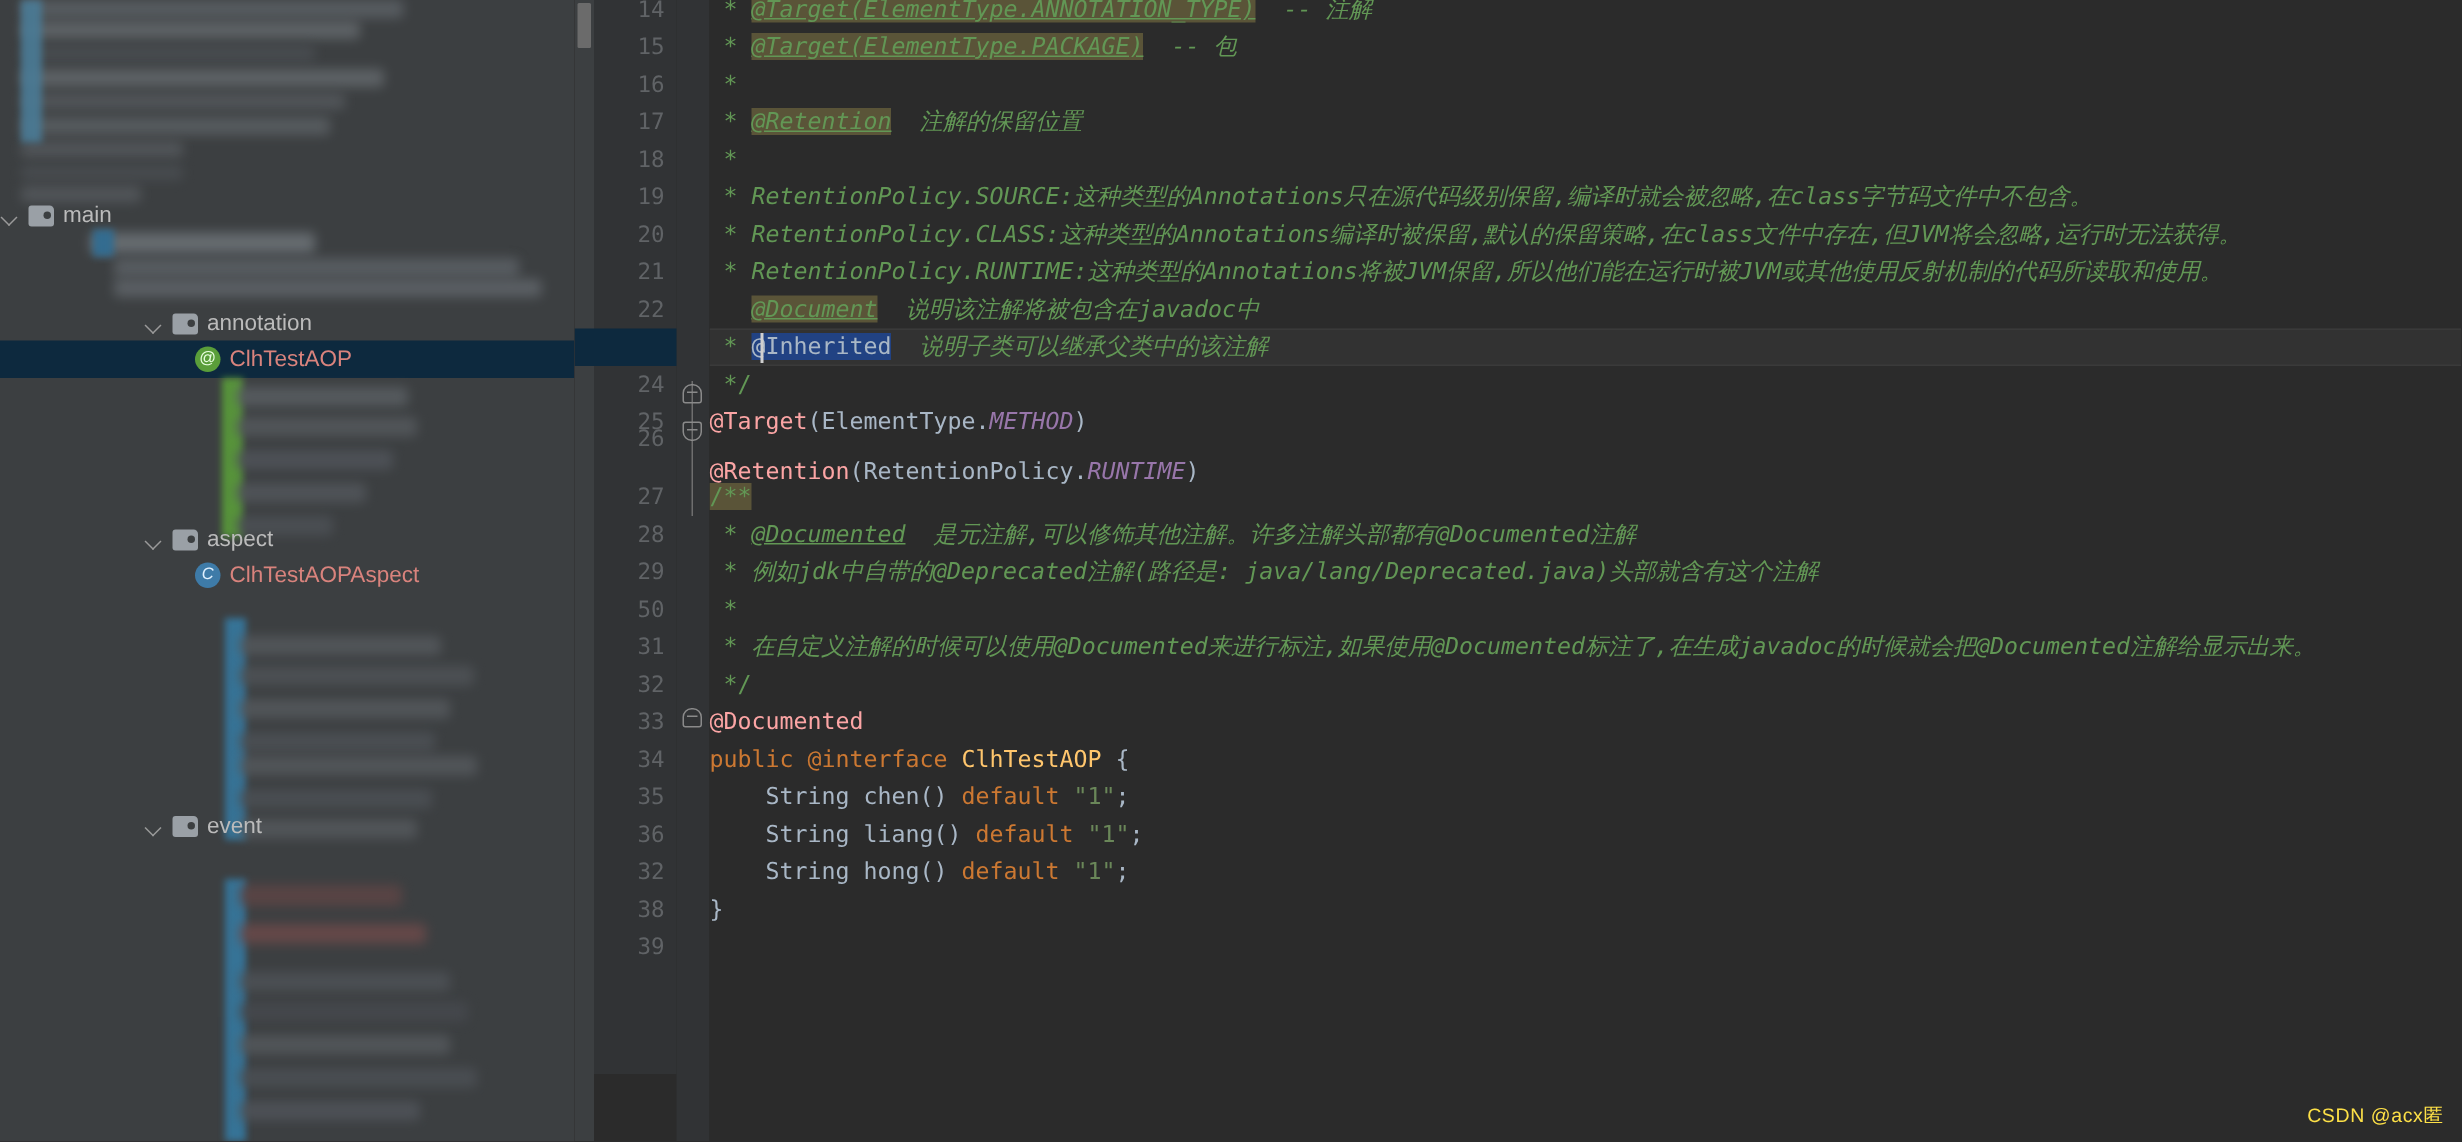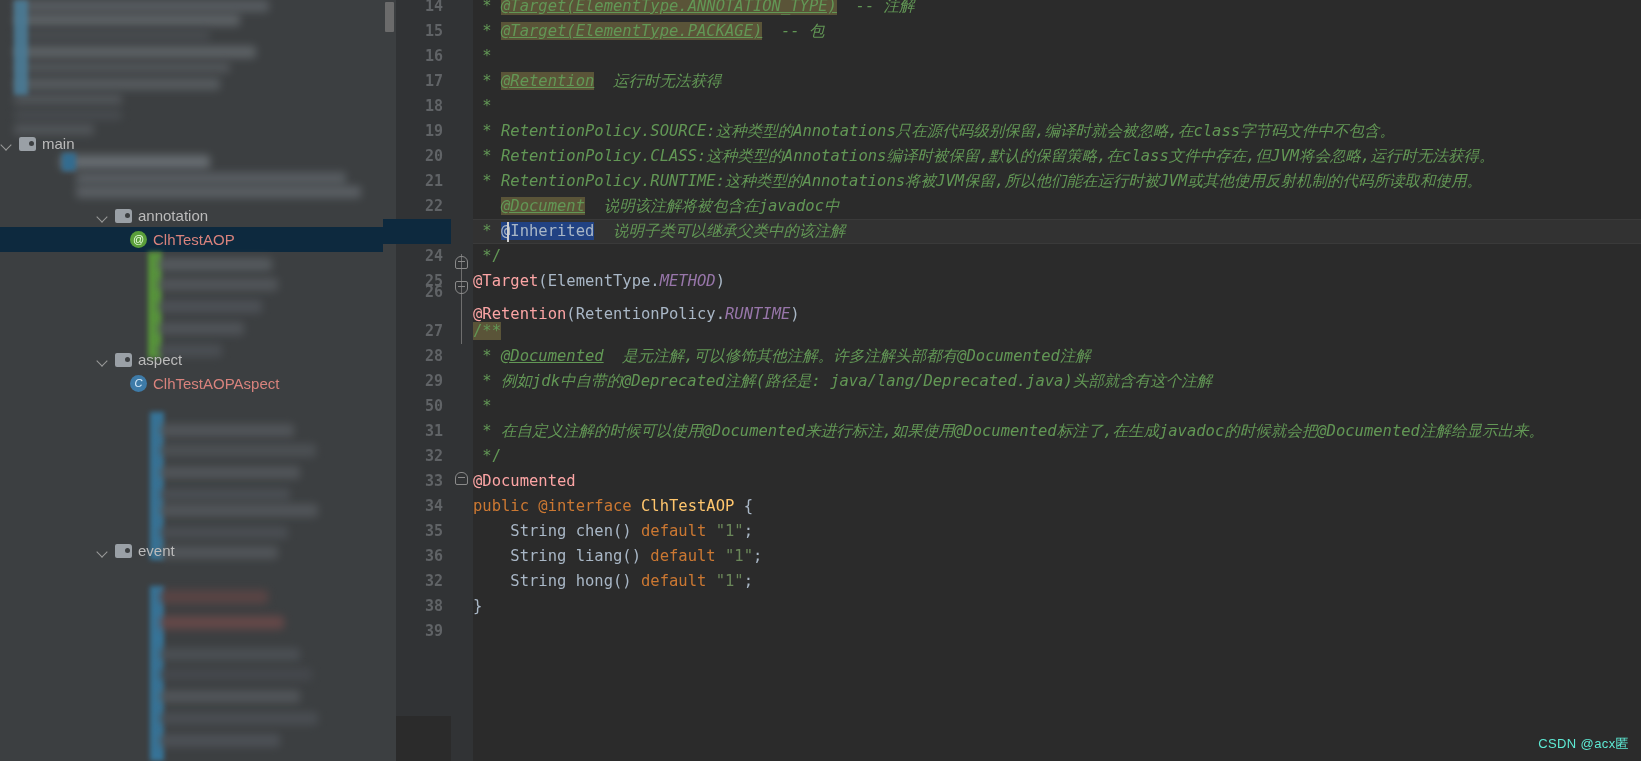--- a/index.html
+++ b/index.html
@@ -128,21 +128,20 @@
     left: 2px; top: 2px;
     width: 9px; height: 30px;
     background: #6b6b6b;
     border-radius: 1px;
   }
   #gutter {
     position: absolute;
     left: 13px; top: 0;
     width: 55px; height: 716px;
     background: #313335;
-    font-weight: bold;
   }
   #gutter-folds {
     position: absolute;
     left: 68px; top: 0;
     width: 22px; height: 761px;
     background: #313335;
   }
   #code {
     position: absolute;
     left: 90px; top: 0;
@@ -227,21 +226,21 @@
     position: absolute;
     width: 2px; height: 20px;
     background: #cfcfcf;
   }
 
   
   #watermark {
     position: absolute;
     right: 12px; bottom: 8px;
     font-size: 13px;
-    color: #5eead4;
+    color: #fde047;
     letter-spacing: .4px;
     font-family: "Liberation Sans", sans-serif;
   }
 </style>
 </head>
 <body>
 
 <div id="app">
 
   <div id="sidebar">
@@ -369,21 +368,21 @@
       <div class="fold end" style="top:472px;">
         <span class="box"></span>
           <span class="minus"></span>
       </div>
     </div>
 
     <div id="code">
         <div class="cl" style="top: -6px;"><span class="t-cmt"> * </span><span class="t-tag">@Target(ElementType.ANNOTATION_TYPE)</span><span class="t-cmt">  -- 注解</span></div>
         <div class="cl" style="top: 19px;"><span class="t-cmt"> * </span><span class="t-tag">@Target(ElementType.PACKAGE)</span><span class="t-cmt">  -- 包</span></div>
         <div class="cl" style="top: 44px;"><span class="t-cmt"> *</span></div>
-        <div class="cl" style="top: 69px;"><span class="t-cmt"> * </span><span class="t-tag">@Retention</span><span class="t-cmt">  运行时无法获得</span></div>
+        <div class="cl" style="top: 69px;"><span class="t-cmt"> * </span><span class="t-tag">@Retention</span><span class="t-cmt">  注解的保留位置</span></div>
         <div class="cl" style="top: 94px;"><span class="t-cmt"> *</span></div>
         <div class="cl" style="top: 119px;"><span class="t-cmt"> * RetentionPolicy.SOURCE:这种类型的Annotations只在源代码级别保留,编译时就会被忽略,在class字节码文件中不包含。</span></div>
         <div class="cl" style="top: 144px;"><span class="t-cmt"> * RetentionPolicy.CLASS:这种类型的Annotations编译时被保留,默认的保留策略,在class文件中存在,但JVM将会忽略,运行时无法获得。</span></div>
         <div class="cl" style="top: 169px;"><span class="t-cmt"> * RetentionPolicy.RUNTIME:这种类型的Annotations将被JVM保留,所以他们能在运行时被JVM或其他使用反射机制的代码所读取和使用。</span></div>
         <div class="cl" style="top: 194px;"><span class="t-cmt">   </span><span class="t-tag">@Document</span><span class="t-cmt">  说明该注解将被包含在javadoc中</span></div>
         <div class="cur-line-hl" style="top: 219px;"></div>
         <div class="cl" style="top: 219px;"><span class="t-cmt"> * </span><span class="sel">@Inherited</span><span class="t-cmt">  说明子类可以继承父类中的该注解</span></div>
         <div class="caret" style="top: 222px; left: 34px;"></div>
         <div class="cl" style="top: 244px;"><span class="t-cmtb"> */</span></div>
         <div class="cl" style="top: 269px;"><span class="t-annot">@Target</span><span class="t-plain">(ElementType.</span><span class="t-const">METHOD</span><span class="t-plain">)</span></div>

